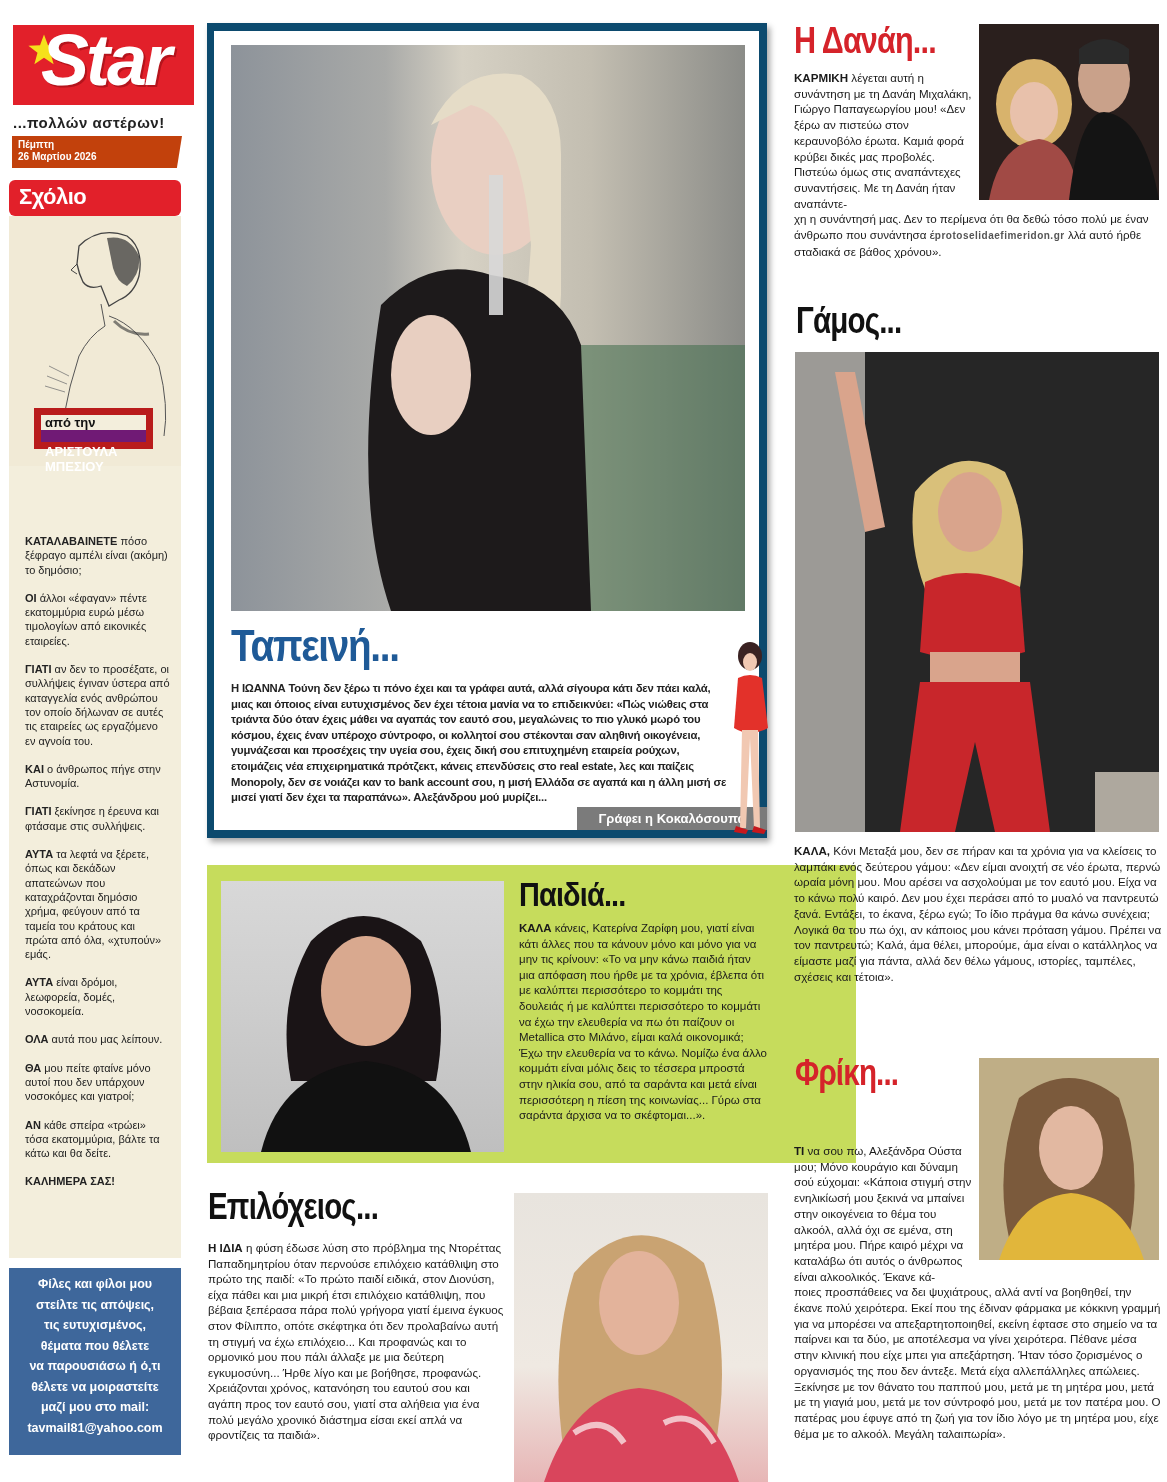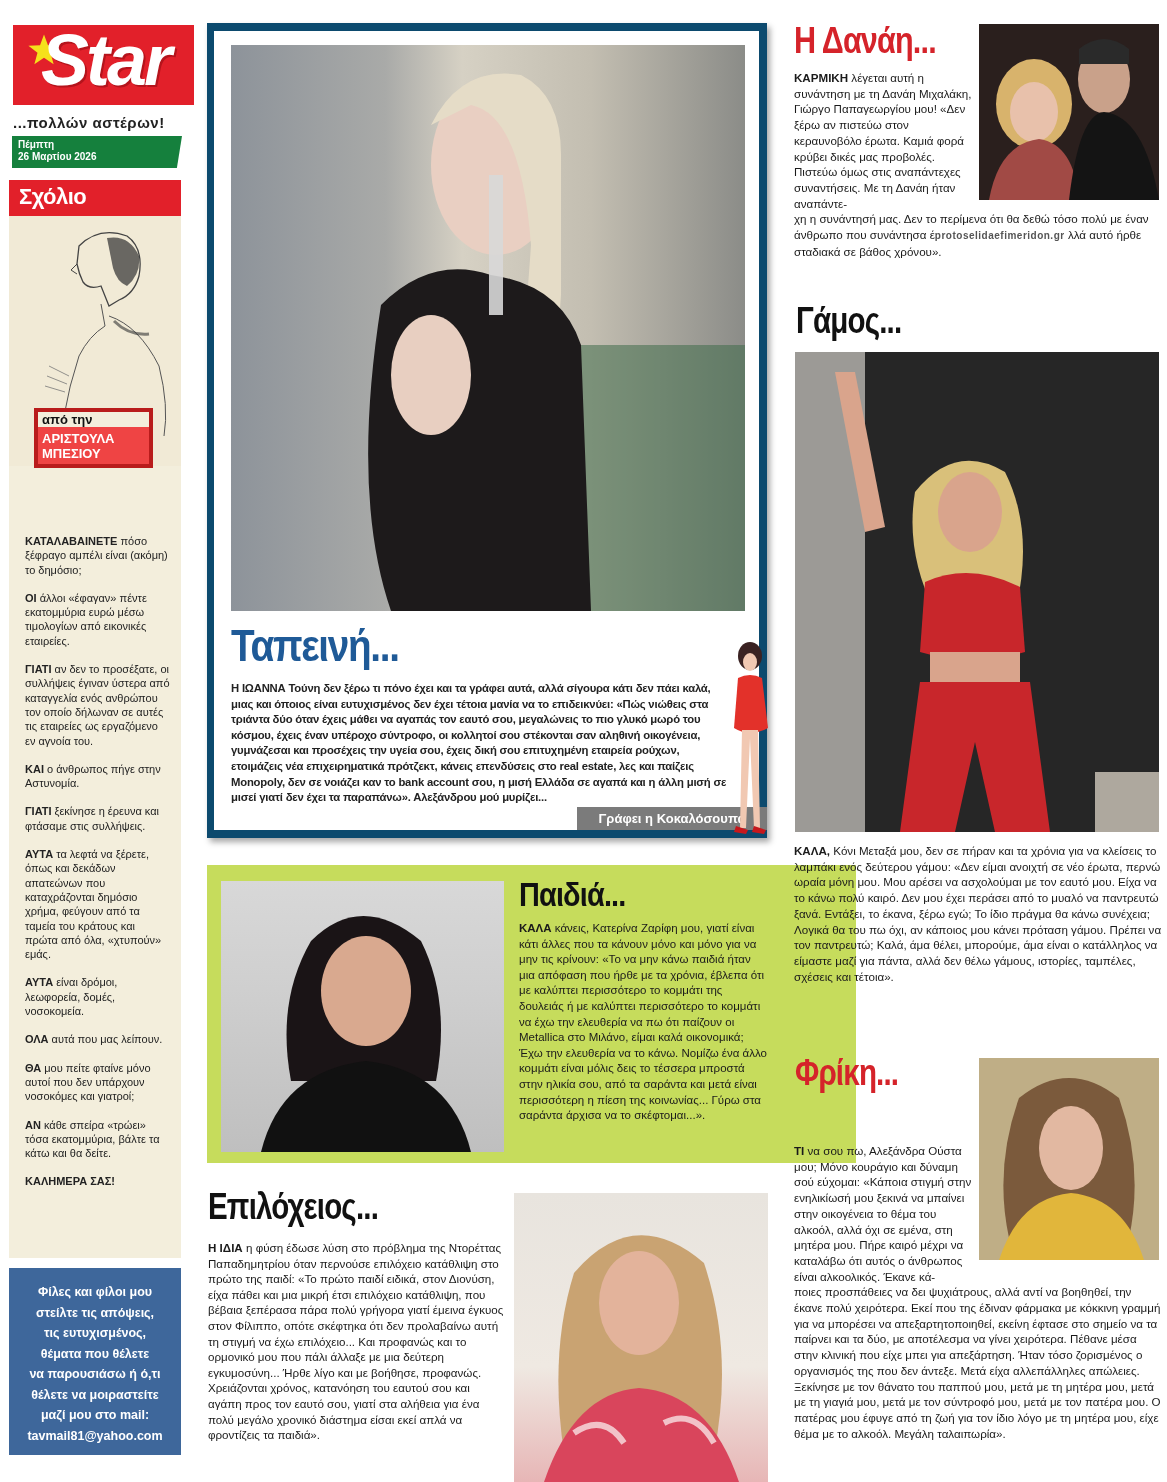--- a/index.html
+++ b/index.html
@@ -4,31 +4,31 @@
 <style>
   * { box-sizing: border-box; margin: 0; padding: 0; }
   html, body { width: 1167px; height: 1482px; background: #ffffff; overflow: hidden; }
   body { position: relative; font-family: "Liberation Sans", sans-serif; color: #1a1a1a; }
 
   
   .logo { position: absolute; left: 13px; top: 25px; width: 181px; height: 80px; background: #e2202a; overflow: hidden; }
   .logo-text { position: absolute; left: 28px; top: -6px; font-family: "Liberation Sans", sans-serif; font-weight: 900; font-style: italic; font-size: 72px; color: #ffffff; letter-spacing: -3px; text-shadow: 2px 2px 0 #b5141c; }
   .logo-star { position: absolute; left: 14px; top: 8px; width: 34px; height: 34px; }
   .tagline { position: absolute; left: 13px; top: 114px; font-size: 15px; font-weight: 700; color: #222; letter-spacing: 0.5px; }
-  .date-box { position: absolute; left: 12px; top: 136px; width: 170px; height: 32px; background: #15803d; color: #fff; font-size: 10px; font-weight: 700; line-height: 12px; padding: 3px 6px; clip-path: polygon(0 0, 100% 0, 97% 100%, 0 100%); }
-  .comment-header { position: absolute; left: 9px; top: 180px; width: 172px; height: 36px; background: #e2202a; color: #fff; font-size: 22px; font-weight: 900; padding: 4px 10px; letter-spacing: -0.5px; transform-origin: left; }
+  .date-box { position: absolute; left: 12px; top: 136px; width: 170px; height: 32px; background: #c2410c; color: #fff; font-size: 10px; font-weight: 700; line-height: 12px; padding: 3px 6px; clip-path: polygon(0 0, 100% 0, 97% 100%, 0 100%); }
+  .comment-header { position: absolute; left: 9px; top: 180px; width: 172px; height: 36px; background: #e2202a; color: #fff; font-size: 22px; font-weight: 900; padding: 4px 10px; letter-spacing: -0.5px; transform-origin: left; border-radius: 6px; }
   .comment-panel { position: absolute; left: 9px; top: 216px; width: 172px; height: 1042px; background: #f3eedc; }
   .sketch { position: absolute; left: 0; top: 0; width: 172px; height: 250px; }
-  .byline { position: absolute; left: 34px; top: 408px; width: 119px; height: 60px; background: #ef4444; border: 4px solid #b91c1c; }
+  .byline { position: absolute; left: 34px; top: 408px; width: 119px; height: 41px; background: #701a75; border: 7px solid #b91c1c; }
   .byline-top { background: #f3eedc; color: #111; font-size: 13px; font-weight: 700; padding: 0 4px; height: 15px; line-height: 15px; }
-  .byline-name { color: #fff; font-size: 13px; font-weight: 900; line-height: 15px; padding: 4px 4px; }
+  .byline-name { color: #fff; font-size: 13px; font-weight: 900; line-height: 15px; padding: 14px 4px; }
   .comment-body { position: absolute; left: 25px; top: 486px; width: 145px; font-size: 11px; line-height: 14.3px; color: #222; margin-top: 48px; }
   .comment-body p { margin-bottom: 14px; }
   .comment-body b { font-weight: 900; }
-  .mailbox { position: absolute; left: 9px; top: 1268px; width: 172px; height: 187px; background: #3e679b; color: #fff; text-align: center; font-size: 12.5px; font-weight: 700; line-height: 20.5px; padding: 14px 4px; }
+  .mailbox { position: absolute; left: 9px; top: 1268px; width: 172px; height: 187px; background: #3e679b; color: #fff; text-align: center; font-size: 12.5px; font-weight: 700; line-height: 20.5px; padding: 6px 4px; }
 
   
   .feature-frame { position: absolute; left: 207px; top: 23px; width: 560px; height: 815px; background: #0c4a6e; box-shadow: 3px 4px 6px rgba(0,0,0,0.35); }
   .feature-inner { position: absolute; left: 7px; top: 8px; width: 545px; height: 799px; background: #ffffff; }
   .feature-photo { position: absolute; left: 17px; top: 14px; width: 514px; height: 566px; background: linear-gradient(90deg, #8d939a 0%, #a9aaa8 30%, #d6d1c4 45%, #c3beb1 70%, #8b8c88 100%); overflow: hidden; }
   .feature-title { position: absolute; left: 17px; top: 590px; font-size: 44px; font-weight: 900; color: #1f5a97; letter-spacing: -1.5px; transform: scaleX(0.88); transform-origin: left; }
   .feature-body { position: absolute; left: 17px; top: 650px; width: 500px; font-size: 11.3px; font-weight: 700; line-height: 15.6px; color: #222; letter-spacing: -0.2px; }
   .feature-credit { position: absolute; right: -8px; bottom: 0; background: #7b7b7b; color: #fff; font-size: 13px; font-weight: 700; padding: 4px 10px; width: 190px; text-align: center; }
   .redfigure { position: absolute; left: 722px; top: 638px; width: 56px; height: 200px; }
 

